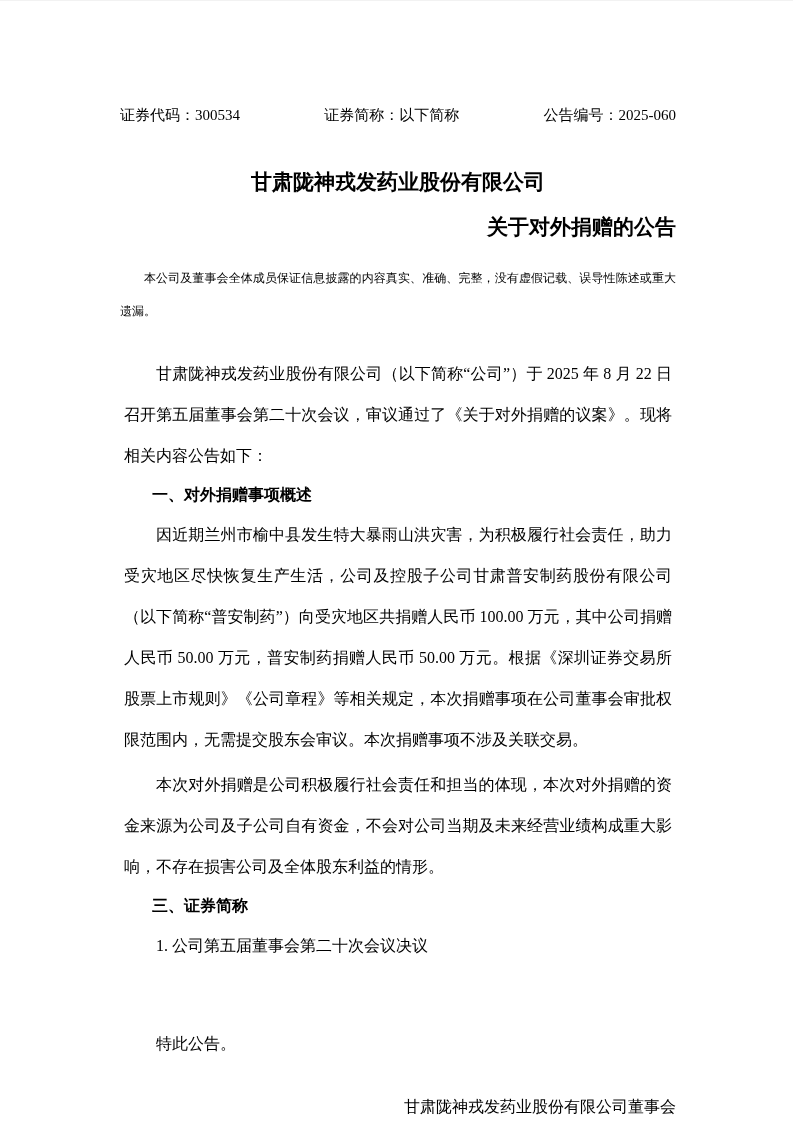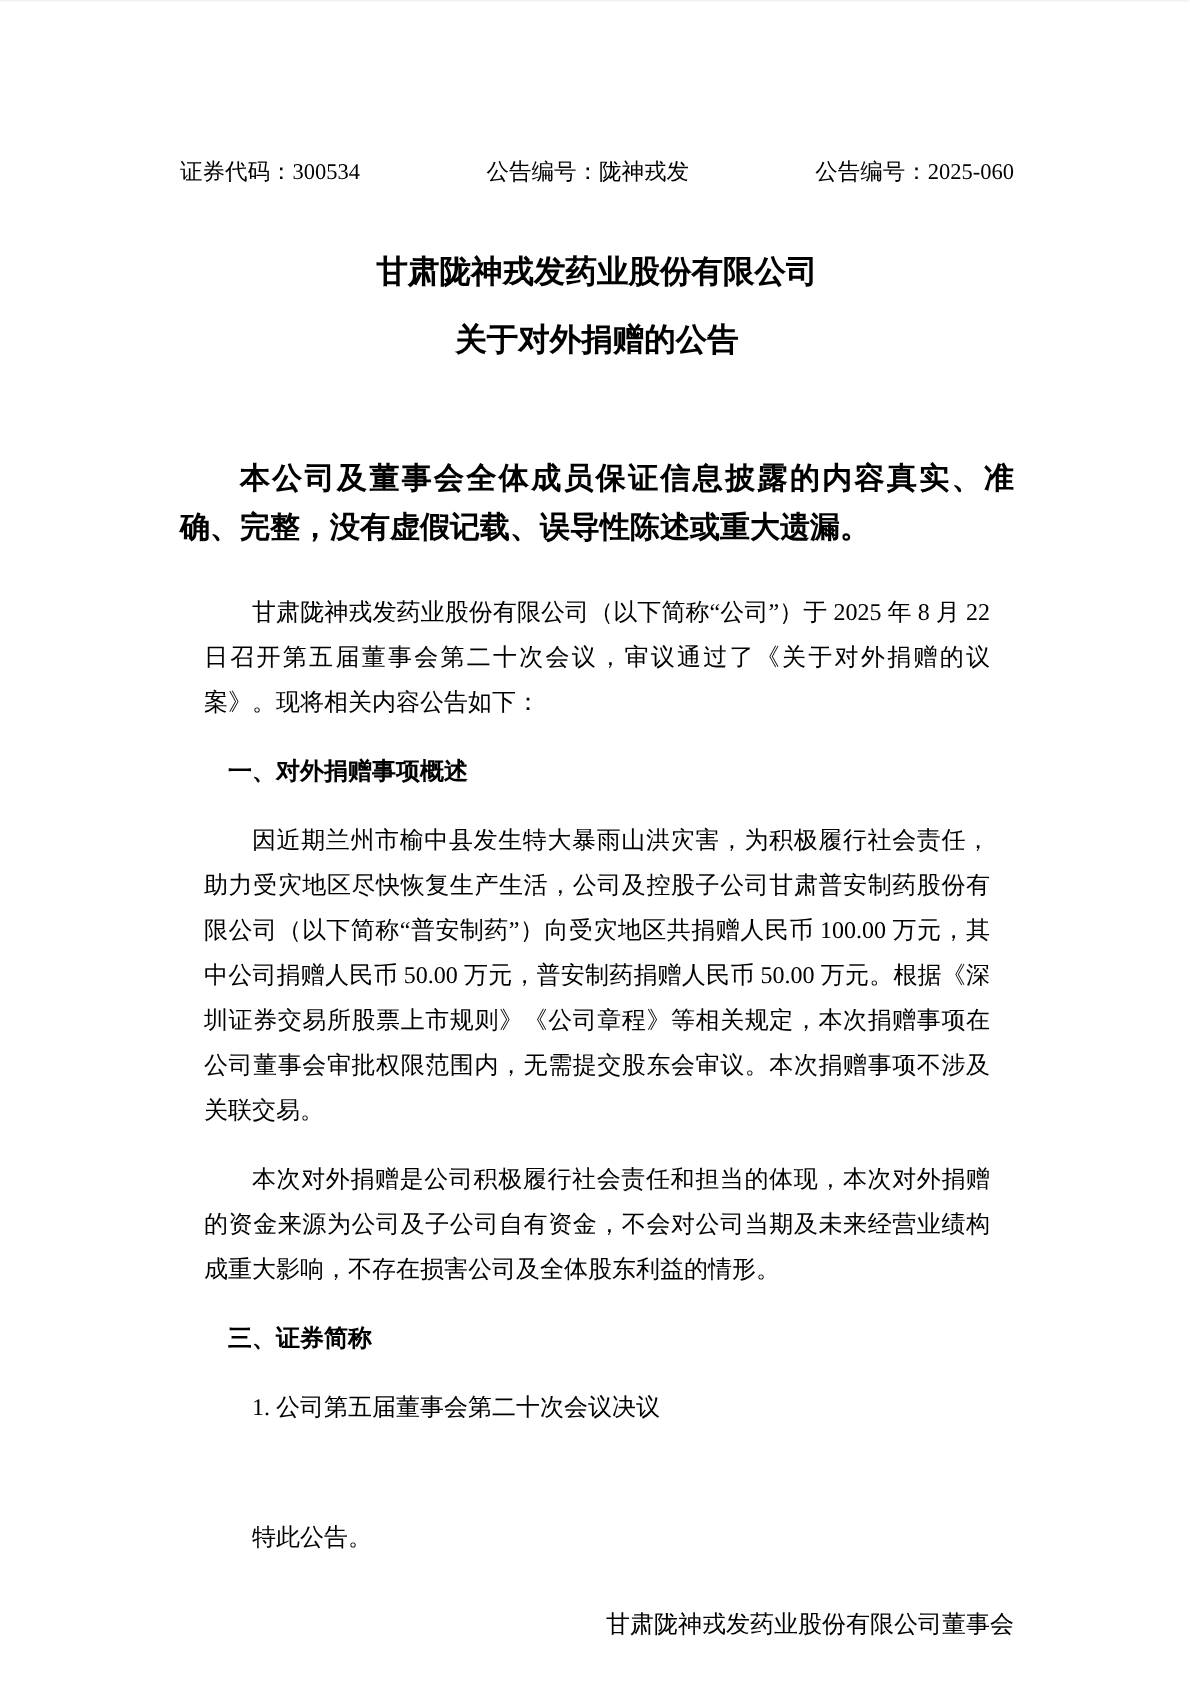--- a/index.html
+++ b/index.html
@@ -35,41 +35,41 @@
   .doc-title {
     margin-top: 44px;
     text-align: center;
     font-family: "Liberation Sans", "DejaVu Sans", sans-serif;
     font-weight: bold;
     font-size: 21px;
     line-height: 26px;
   }
   .doc-subtitle {
     margin-top: 19px;
-    text-align: center;
+    text-align: right;
     font-family: "Liberation Sans", "DejaVu Sans", sans-serif;
     font-weight: bold;
     font-size: 21px;
     line-height: 26px;
   }
   .disclaimer {
-    margin-top: 63px;
+    margin-top: 22px;
     font-family: "Liberation Sans", "DejaVu Sans", sans-serif;
-    font-weight: bold;
-    font-size: 20px;
+    font-weight: normal;
+    font-size: 12px;
     line-height: 33px;
     text-align: justify;
     text-indent: 2em;
   }
   .body-text {
     font-size: 16px;
-    line-height: 30px;
+    line-height: 41px;
     text-align: justify;
     text-indent: 2em;
-    margin: 16px;
+    margin: 4px;
   }
   .intro {
     margin-top: 25px;
   }
   .section-heading {
     font-family: "Liberation Sans", "DejaVu Sans", sans-serif;
     font-weight: bold;
     font-size: 16px;
     line-height: 30px;
     text-indent: 2em;
@@ -98,21 +98,21 @@
   }
 </style>
 </head>
 <body>
 
 <div class="page">
   <div class="content">
 
     <div class="header-row">
       <span>证券代码：300534</span>
-      <span>公告编号：陇神戎发</span>
+      <span>证券简称：以下简称</span>
       <span>公告编号：2025-060</span>
     </div>
 
     <div class="doc-title">甘肃陇神戎发药业股份有限公司</div>
     <div class="doc-subtitle">关于对外捐赠的公告</div>
 
     <p class="disclaimer">本公司及董事会全体成员保证信息披露的内容真实、准确、完整，没有虚假记载、误导性陈述或重大遗漏。</p>
 
     <p class="body-text intro">甘肃陇神戎发药业股份有限公司（以下简称“公司”）于 2025 年 8 月 22 日召开第五届董事会第二十次会议，审议通过了《关于对外捐赠的议案》。现将相关内容公告如下：</p>
 

